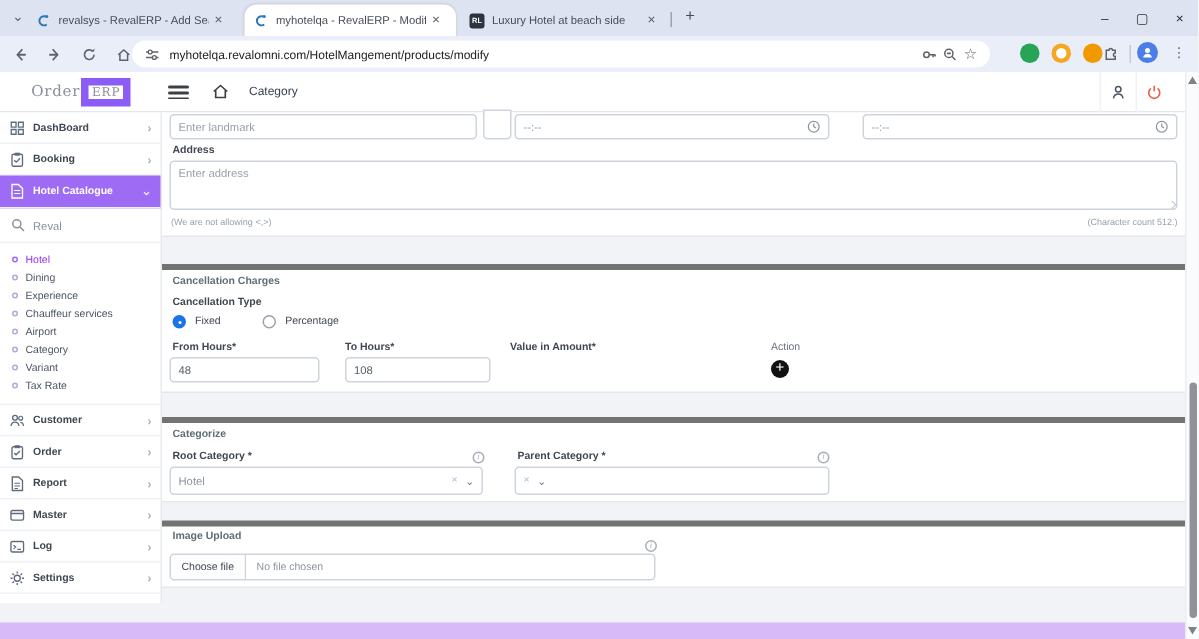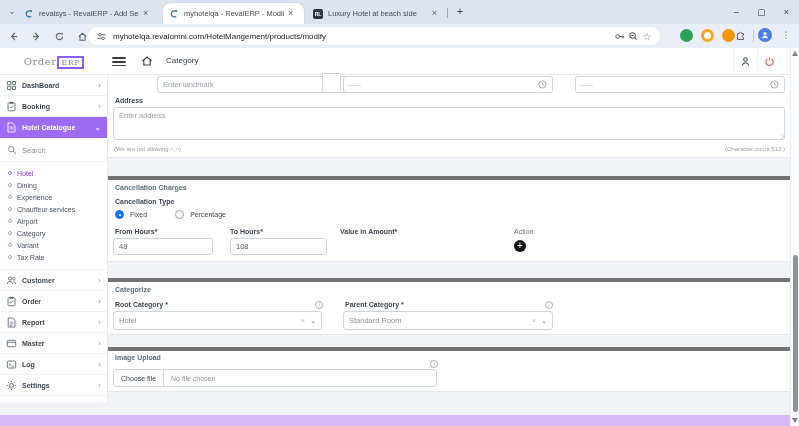--- a/index.html
+++ b/index.html
@@ -36,21 +36,21 @@
   .ext .face { position:absolute; left:3px; top:3px; width:7px; height:7px; border-radius:50%; background:#fff; }
   .puzzle { position:absolute; left:735px; top:5px; width:13px; height:13px; color:#5f6368; cursor:pointer; }
   .tool-sep { position:absolute; left:753px; top:6px; width:1px; height:12px; background:#c3cad8; }
   .profile { position:absolute; left:758px; top:4px; width:14px; height:14px; border-radius:50%; background:#4a7fe8; display:flex; align-items:center; justify-content:center; cursor:pointer; }
   .kebab { position:absolute; left:780px; top:4px; width:12px; height:15px; color:#5f6368; font-size:9px; text-align:center; line-height:15px; cursor:pointer; letter-spacing:0; }
 
   
   .appheader { position:absolute; left:0; top:48px; width:790px; height:27px; background:#fff; border-bottom:1px solid #e4e7ec; }
   .logoarea { position:absolute; left:0; top:0; width:108px; height:27px; display:flex; align-items:center; justify-content:center; }
   .logo { font-family:"DejaVu Serif", serif; font-size:10px; color:#8a8f98; letter-spacing:.5px; }
-  .logo .erp { border:2px solid #8b5cf6; padding:0 2px; font-size:8px; margin-left:1px; }
+  .logo .erp { border:5px solid #8b5cf6; padding:0 2px; font-size:8px; margin-left:1px; }
   .hamburger { position:absolute; left:112px; top:7px; width:14px; height:12px; cursor:pointer; }
   .hamburger span { display:block; height:1.6px; background:#3c4043; margin:2.2px 0; border-radius:1px; }
   .homebtn { position:absolute; left:140px; top:6px; width:14px; height:14px; color:#3c4043; cursor:pointer; }
   .apptitle { position:absolute; left:166px; top:8px; font-size:8px; color:#374151; }
   .hdr-right { position:absolute; right:9px; top:0; height:27px; display:flex; }
   .hdr-btn { width:24px; height:27px; display:flex; align-items:center; justify-content:center; border-left:1px solid #f0f1f4; cursor:pointer; }
 
   
   .sidebar { position:absolute; left:0; top:75px; width:108px; height:327px; background:#fff; border-right:1px solid #e8eaee; }
   .side-item { height:21px; display:flex; align-items:center; padding:0 6px; border-bottom:1px solid #f0f1f4; font-size:7px; font-weight:bold; color:#3f4752; cursor:pointer; }
@@ -79,21 +79,21 @@
 
   .field-label { font-size:7px; font-weight:bold; color:#3f4752; }
   .sec-title { font-size:7px; font-weight:bold; color:#5e6e76; }
   .inputbox { background:#fff; border:1px solid #ced4dc; border-radius:3px; font-size:7.5px; color:#555e68; padding:0 5px; outline:none; font-family:"Liberation Sans", sans-serif; }
   .inputbox::placeholder { color:#9aa1ab; }
   .ghost { display:flex; align-items:center; border:1px solid #ced4dc; border-radius:3px; background:#fff; padding:0 5px; color:#9aa1ab; font-size:7.5px; cursor:text; }
   .ghost .sp { flex:1; }
 
   
   .rowA { position:absolute; top:1px; left:0; height:17px; width:682px; }
-  .in-landmark { position:absolute; left:5px; top:0; width:205px; height:17px;margin-left:44px; }
+  .in-landmark { position:absolute; left:5px; top:0; width:205px; height:17px; }
   .btn-stub { position:absolute; left:214px; top:-3px; width:19px; height:20px; border:1px solid #ced4dc; border-radius:0 0 3px 3px; background:#fff; cursor:pointer; }
   .time1 { position:absolute; left:235px; top:0; width:210px; height:17px; }
   .time2 { position:absolute; left:467px; top:0; width:210px; height:17px; }
   .lbl-address { position:absolute; left:7px; top:22px; }
   .ta-address { position:absolute; left:5px; top:32px; width:672px; height:33px; resize:none; padding:3px 5px; }
   .hint { position:absolute; top:71px; font-size:6px; color:#9aa1ab; }
   .hint.l { left:6px; }
   .hint.r { right:5px; }
   .resize-grip { position:absolute; right:6px; top:59px; width:5px; height:5px; border-right:1.5px solid #b9bfc9; border-bottom:1.5px solid #b9bfc9; transform:rotate(-45deg) scale(.8); opacity:.8; }
 
@@ -304,21 +304,21 @@
       <span class="lbl">Hotel Catalogue</span>
       <span class="chev">⌄</span>
     </div>
     <div class="side-search">
       <span class="ic">
           <svg viewBox="0 0 10 10" width="10" height="10">
             <circle cx="4.2" cy="4.2" r="2.7" stroke="#8a919c" fill="none" stroke-width="1"></circle>
             <path d="M6.3 6.3 9 9" stroke="#8a919c" stroke-width="1"></path>
           </svg>
         </span>
-      <span>Search</span>
+      <span>Reval</span>
     </div>
     <div class="subitems">
       <div class="subitem active">
           <span class="dot"></span>
           <span>Hotel</span>
         </div>
       <div class="subitem">
           <span class="dot"></span>
           <span>Dining</span>
         </div>
@@ -468,21 +468,20 @@
       <div class="field-label" style="position:absolute;left:7px;top:19px;">Root Category *</div>
       <div class="info" style="left:207px;top:19px;">i</div>
       <div class="field-label" style="position:absolute;left:237px;top:19px;">Parent Category *</div>
       <div class="info" style="left:437px;top:19px;">i</div>
       <div class="selectbox" style="left:5px;top:29px;width:209px;">
         <span class="val">Hotel</span>
         <span class="x">×</span>
         <span class="dd">⌄</span>
       </div>
       <div class="selectbox" style="left:235px;top:29px;width:210px;">
-        <span class="val">Standard Room</span>
         <span class="x">×</span>
         <span class="dd">⌄</span>
       </div>
     </div>
 
     <div class="card cardD bt">
       <div class="sec-title" style="position:absolute;left:7px;top:3px;">Image Upload</div>
       <div class="info" style="left:322px;top:9px;">i</div>
       <div class="filebox">
         <span class="filebtn">Choose file</span>

